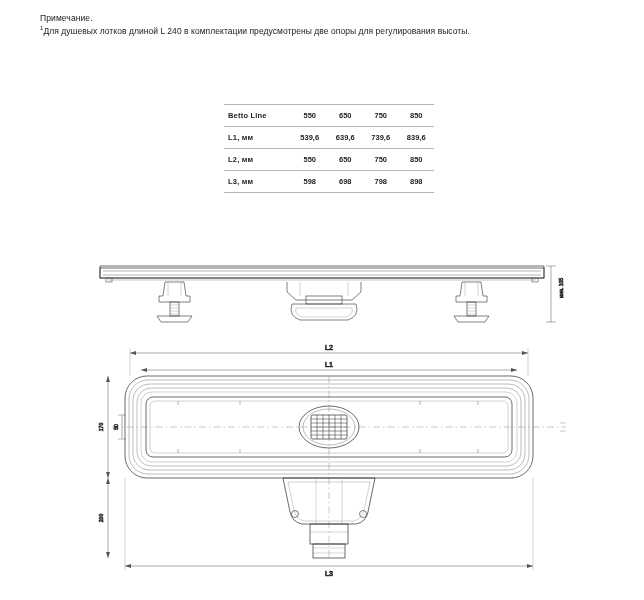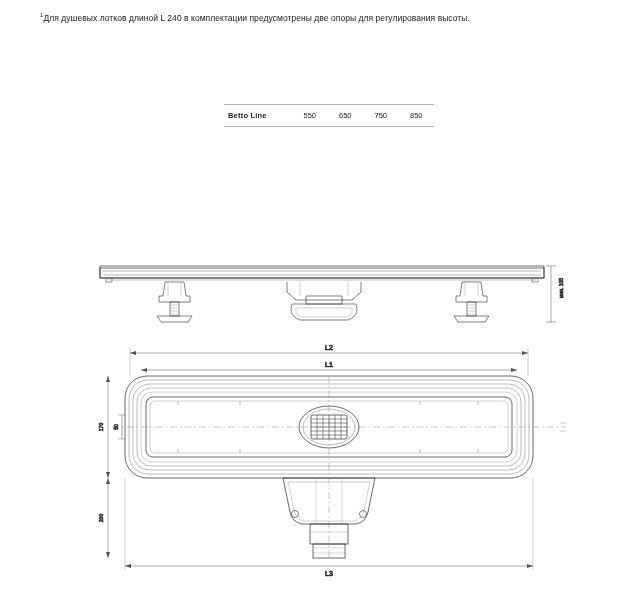--- a/index.html
+++ b/index.html
@@ -52,21 +52,21 @@
     left: 224px;
     top: 104px;
     width: 210px;
     border-collapse: collapse;
     font-size: 7.5px;
   }
   .spec-table td, .spec-table th {
     border-bottom: 0.6px solid #b5b5b5;
     padding: 4px 2px 4px 2px;
     text-align: center;
-    font-weight: normal;
+    font-weight: bold;
     color: #222;
     height: 13px;
   }
   .spec-table tr td:first-child,
   .spec-table tr th:first-child {
     text-align: left;
     padding-left: 4px;
     font-weight: bold;
     width: 62px;
     letter-spacing: 0.2px;
@@ -96,34 +96,56 @@
     fill: #444;
     font-family: "Liberation Sans", sans-serif;
   }
 </style>
 </head>
 <body>
 
 <div class="page">
 
   <div class="notes">
+    <div class="note-title">Примечание.</div>
     <div class="note-line"><span class="note-sup">1</span><span>Для душевых лотков длиной L 240 в комплектации предусмотрены две опоры для регулирования высоты.</span></div>
   </div>
 
   <table class="spec-table">
     <thead>
       <tr>
         <th>Betto Line</th>
         <th>550</th>
         <th>650</th>
         <th>750</th>
         <th>850</th>
       </tr>
     </thead>
     <tbody>
+      <tr>
+        <td>L1, мм</td>
+        <td>539,6</td>
+        <td>639,6</td>
+        <td>739,6</td>
+        <td>839,6</td>
+      </tr>
+      <tr>
+        <td>L2, мм</td>
+        <td>550</td>
+        <td>650</td>
+        <td>750</td>
+        <td>850</td>
+      </tr>
+      <tr>
+        <td>L3, мм</td>
+        <td>598</td>
+        <td>698</td>
+        <td>798</td>
+        <td>898</td>
+      </tr>
     </tbody>
   </table>
 
   <div class="drawing">
     <svg width="644" height="350" viewBox="0 0 644 350" xmlns="http://www.w3.org/2000/svg">
 
       <g stroke="#2b2b2b" fill="none" stroke-width="0.7">
 
         <line x1="100" y1="26" x2="544" y2="26"></line>
         <line x1="100" y1="26" x2="100" y2="38"></line>

